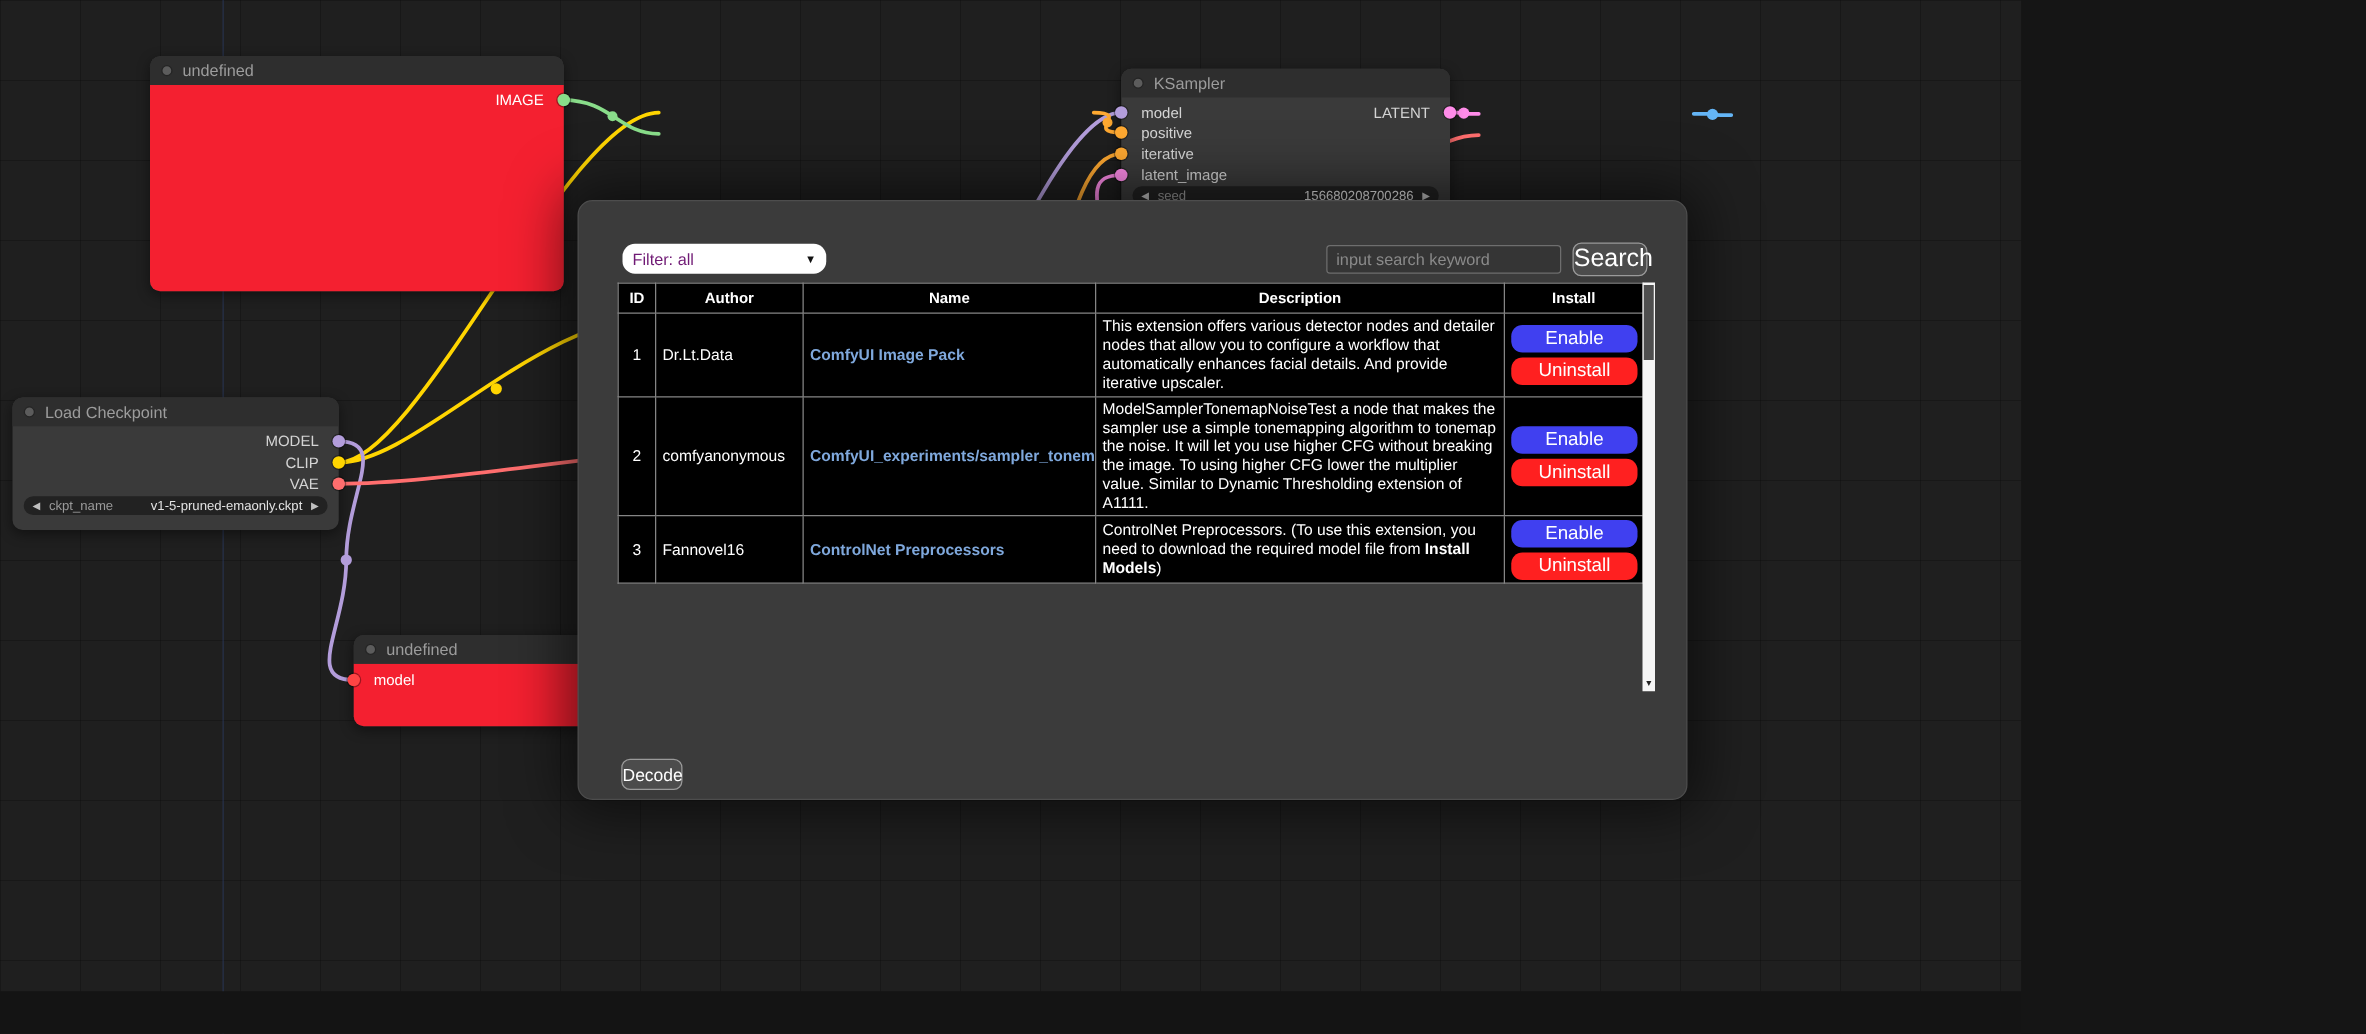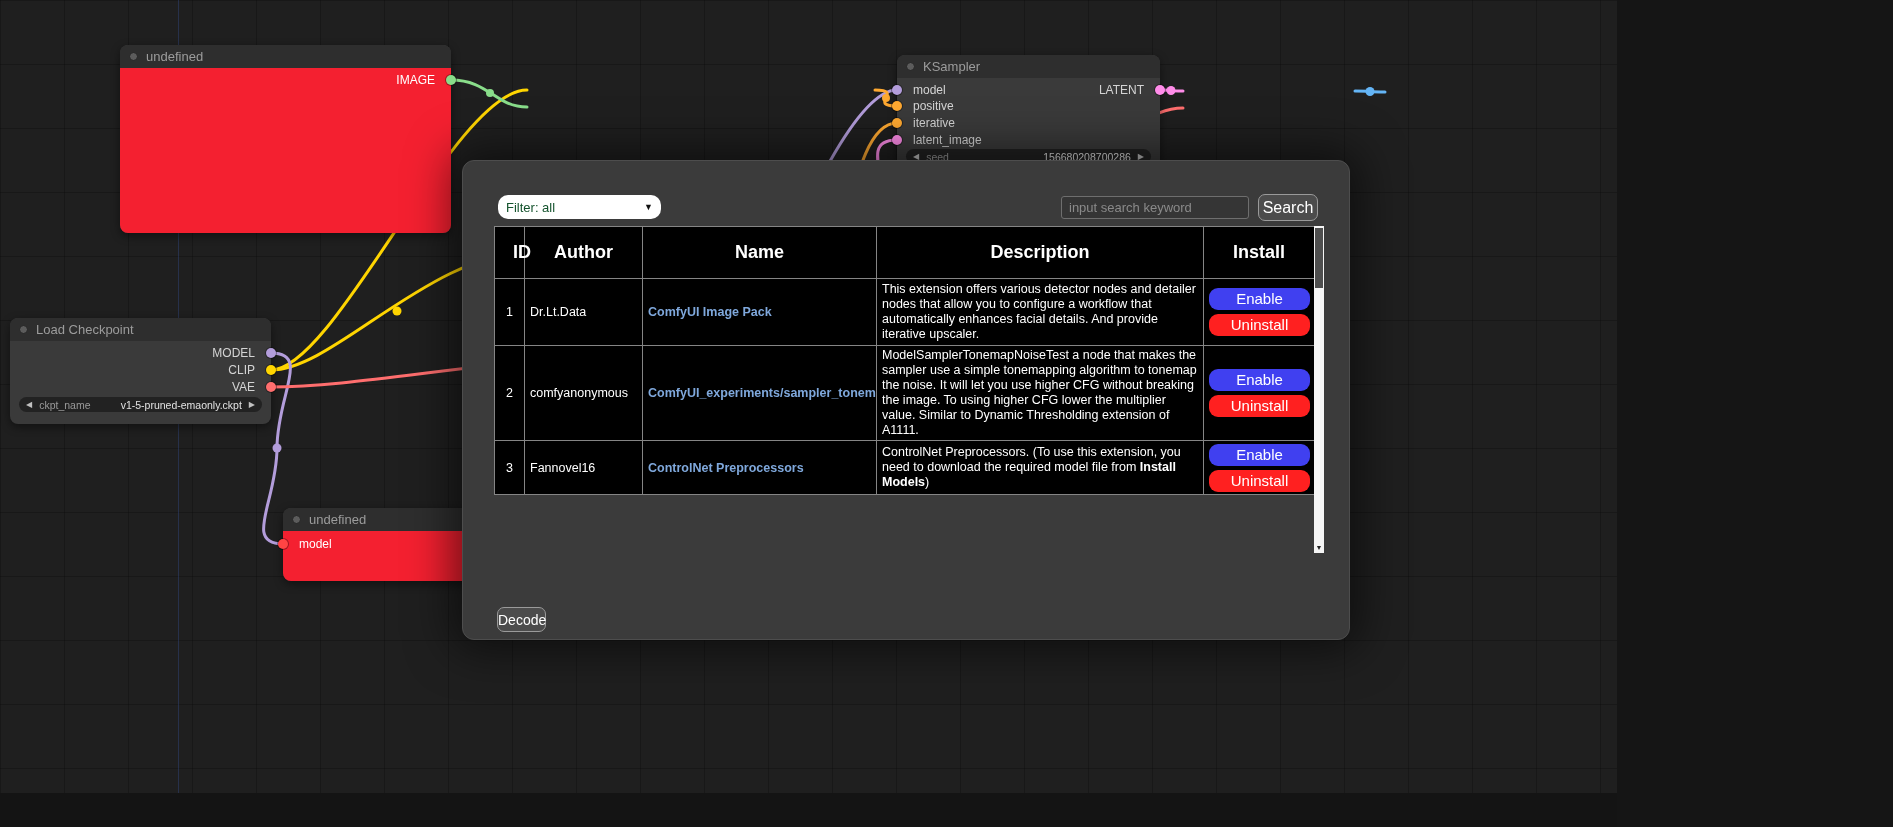--- a/index.html
+++ b/index.html
@@ -47,38 +47,38 @@
   .widget .wlabel { color:#9a9a9a; margin:0 7px; }
   .widget .wvalue { margin-left:auto; color:#e2e2e2; margin-right:7px; }
   .widget.noarrow .wlabel { margin-left:0; }
 
   
   .dialog { position:absolute; left:462px; top:160px; width:888px; height:480px;
             background:#3b3b3b; border:1px solid #4d4d4d; border-radius:12px; z-index:10;
             box-shadow:0 0 45px 10px rgba(0,0,0,.55); }
   .filter-wrap { position:absolute; left:35px; top:34px; width:163px; height:24px; }
   .filter-wrap select { width:100%; height:100%; border:none; border-radius:10px;
-            background:#fff; color:#14532d; font-size:13px; padding:0 22px 0 8px;
+            background:#fff; color:#701a75; font-size:13px; padding:0 22px 0 8px;
             font-family:inherit; -webkit-appearance:none; appearance:none; }
   .filter-caret { position:absolute; right:8px; top:7px; font-size:9px; color:#111;
                   pointer-events:none; }
   .search-input { position:absolute; left:598px; top:35px; width:188px; height:23px;
             background:#353535; border:1px solid #6e6e6e; border-radius:3px; color:#ccc;
             font-size:13px; padding:0 7px; font-family:inherit; }
   .search-input::placeholder { color:#8a8a8a; }
   .btn-gray { background:#4c4c4c; border:1px solid #9a9a9a; border-radius:7px;
               color:#fff; font-family:inherit; cursor:pointer; }
-  .search-btn { position:absolute; left:795px; top:33px; width:60px; height:27px; font-size:16px; }
+  .search-btn { position:absolute; left:795px; top:33px; width:60px; height:27px; font-size:20px; }
   .close-btn  { position:absolute; left:34px; top:446px; width:49px; height:25px; font-size:14px; }
 
   .grid-wrap { position:absolute; left:31px; top:65px; width:830px; height:327px; }
   table.ext { border-collapse:collapse; width:820px; table-layout:fixed; background:#000; color:#fff; }
   table.ext th, table.ext td { border:1px solid #858585; }
-  table.ext th { background:#000; color:#fff; font-size:18px; font-weight:bold;
-                 height:15px; padding:18px; line-height:15px; }
+  table.ext th { background:#000; color:#fff; font-size:12px; font-weight:bold;
+                 height:15px; padding:4px; line-height:15px; }
   table.ext td { font-size:12.5px; vertical-align:middle; padding:2px 5px; overflow:hidden; }
   td.idc { text-align:center; }
   td.namec a { color:#7fa8dc; font-weight:bold; text-decoration:none;
                font-size:12.5px; white-space:nowrap; }
   td.desc { vertical-align:top; line-height:15px; padding:2px 4px 4px; }
   td.installc { padding:2px 0; }
   .pill-btn { display:block; width:101px; height:22px; margin:0 auto; border:none;
               border-radius:9px; color:#fff; font-size:15px; font-family:inherit;
               line-height:20px; cursor:pointer; }
   .btn-enable { background:#4040f0; margin-bottom:4px; }

